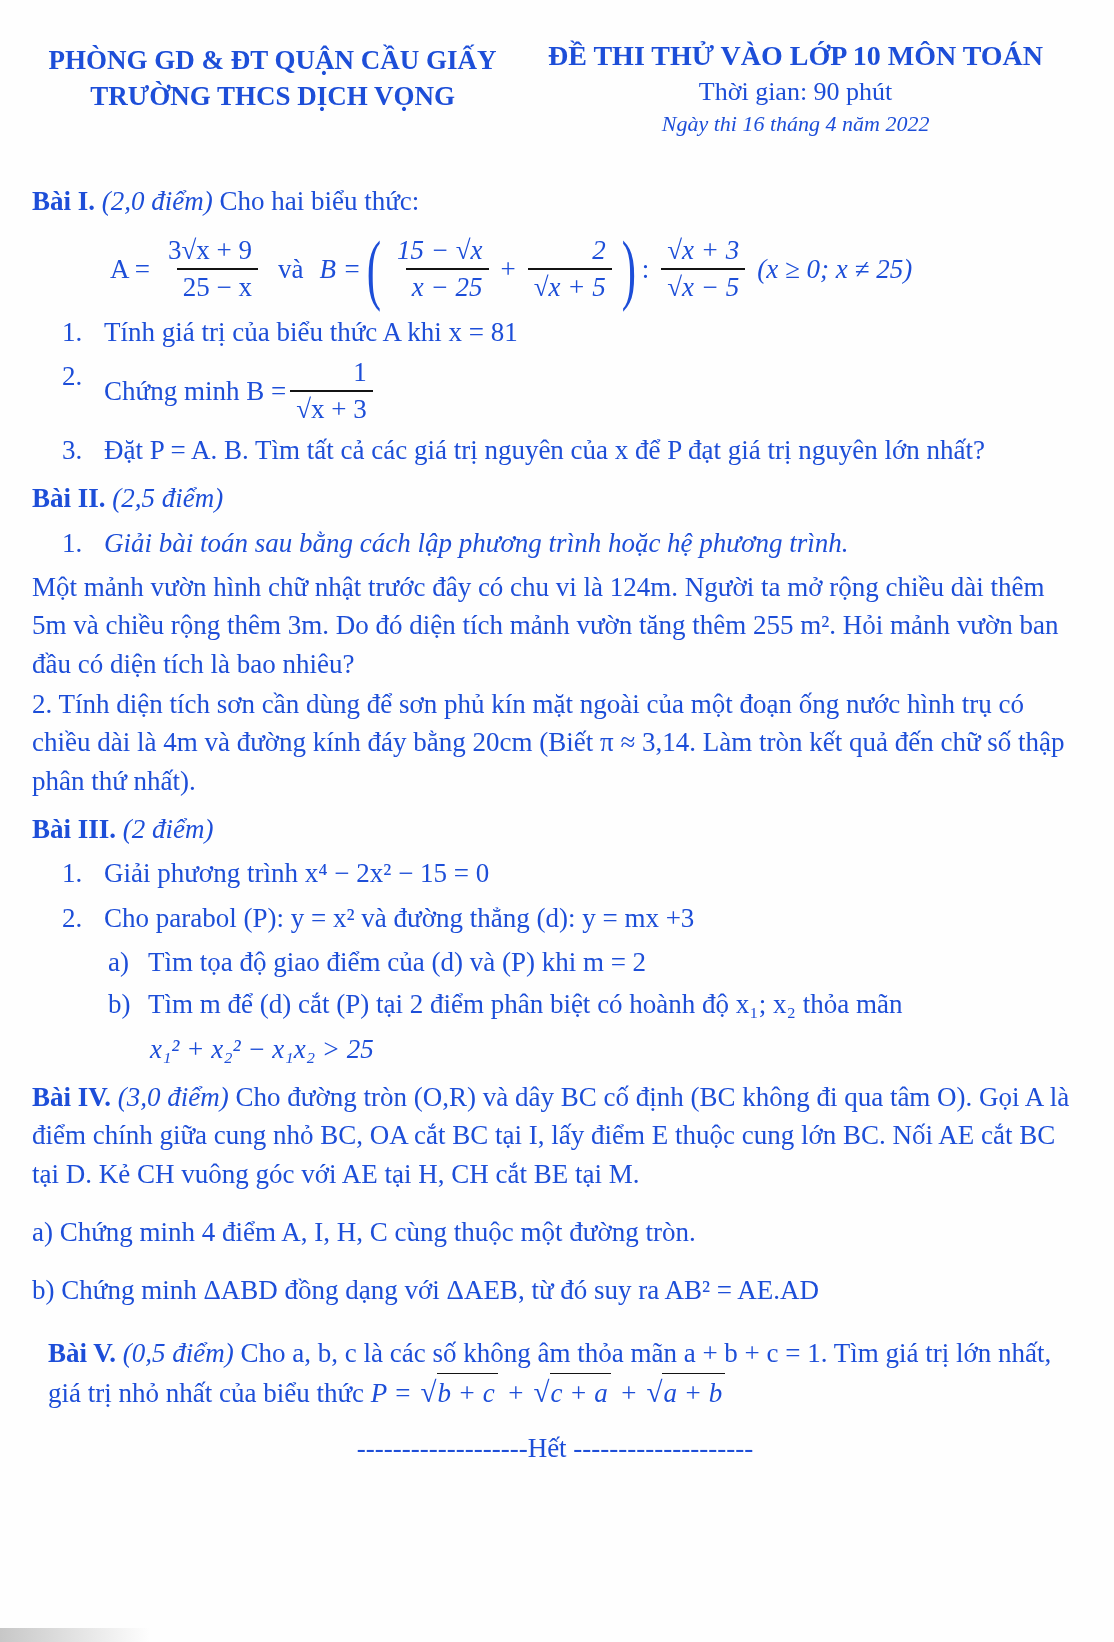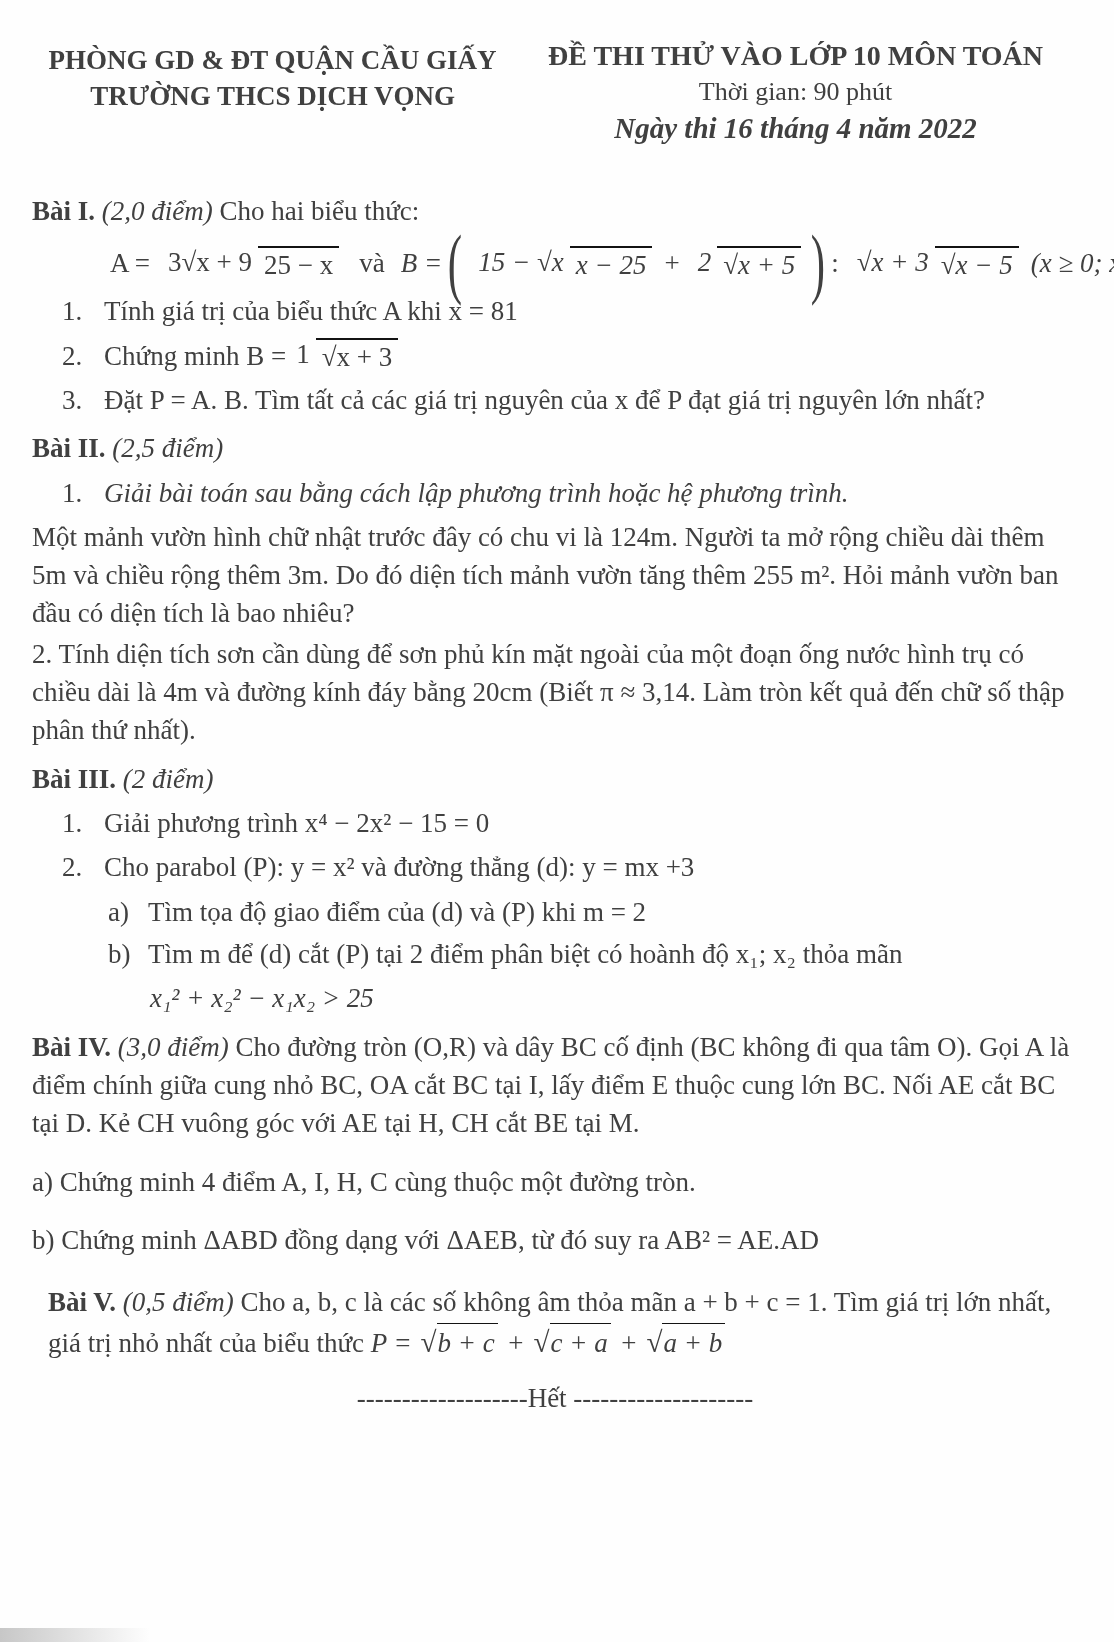--- a/index.html
+++ b/index.html
@@ -3,54 +3,54 @@
 <meta charset="utf-8">
 <style>
   * { box-sizing: border-box; }
   html, body { margin: 0; padding: 0; background: #e8e8e8; }
   .page {
     position: relative;
     width: 1114px;
     height: 1642px;
     margin: 0 auto;
     background: #fefefe;
-    color: #404040;
+    color: #1d4ed8;
     font-family: "Liberation Serif", "DejaVu Serif", serif;
     font-size: 27px;
     line-height: 1.42;
     padding: 30px 36px 20px 32px;
     overflow: hidden;
   }
   .italic { font-style: italic; }
 
   
   .header { display: flex; margin-bottom: 44px; }
   .header-left { width: 46%; text-align: center; font-weight: bold; font-size: 27px; line-height: 1.35; padding-top: 12px; }
   .header-right { width: 54%; text-align: center; line-height: 1.32; padding-top: 8px; }
   .header-right .exam-title { font-weight: bold; font-size: 28px; }
   .header-right .exam-time { font-size: 26px; }
-  .header-right .exam-date { font-weight: bold; font-style: italic; font-size: 29px; }
+  .header-right .exam-date { font-weight: normal; font-style: italic; font-size: 22px; }
 
   
   .sec-label { font-weight: bold; }
   .sec-points { font-style: italic; }
   p { margin: 0; }
   .para { margin: 2px 0; }
 
   
   .items { margin: 2px 0 0 0; }
   .item { display: flex; padding-left: 30px; margin: 6px 0; }
   .item-num { width: 42px; flex: 0 0 42px; }
   .item-body { flex: 1; }
 
   .subitem { display: flex; padding-left: 76px; margin: 4px 0; }
   .subitem-num { width: 40px; flex: 0 0 40px; }
 
   
-  .frac { display: inline-flex; flex-direction: row; align-items: center; vertical-align: middle; margin: 0 4px; line-height: 1.15; }
+  .frac { display: inline-flex; flex-direction: column; align-items: flex-end; vertical-align: middle; margin: 0 4px; line-height: 1.15; }
   .frac .num { padding: 0 6px 2px 6px; }
   .frac .den { border-top: 2px solid #131313; padding: 2px 6px 0 6px; }
 
   .formula-row {
     display: flex; align-items: center; gap: 8px;
     margin: 14px 0 10px 78px;
     white-space: nowrap;
   }
   .bigparen { font-size: 78px; font-weight: 100; line-height: 0; transform: scaleX(0.55); display: inline-block; margin: 0 -8px; }
   .inline-frac-line { display: flex; align-items: center; }

